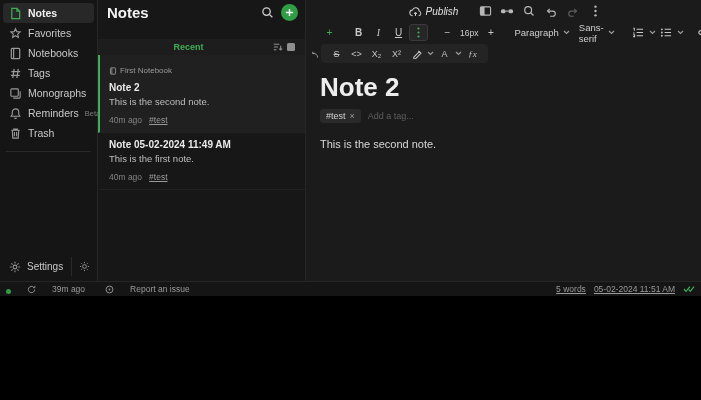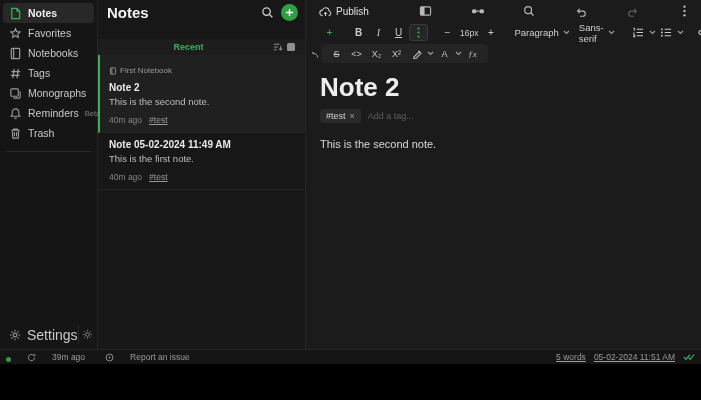--- a/index.html
+++ b/index.html
@@ -1,37 +1,37 @@
 <!DOCTYPE html>
 <html><head>
 <meta charset="utf-8">
 <style>
   * { margin:0; padding:0; box-sizing:border-box; }
   html,body { background:#000; }
   body { font-family:"Liberation Sans","DejaVu Sans",sans-serif; }
-  .app { width:701px; height:364px; background:#eab308; color:#e8e8e8;
+  .app { width:701px; height:296px; background:#eab308; color:#e8e8e8;
          display:flex; flex-direction:column; overflow:hidden; position:relative; }
   .main { flex:1; display:flex; min-height:0; }
 
   
   .sidebar { width:98px; background:#151515; border-right:1px solid #262626;
              display:flex; flex-direction:column; padding-top:3px; }
   .side-item { height:20px; display:flex; align-items:center; gap:6px;
                padding:0 6px; margin:0 3px; border-radius:4px; cursor:pointer; }
   .side-item .ic { width:13px; height:13px; flex:0 0 13px; color:#9a9a9a; display:flex; align-items:center; justify-content:center; }
   .side-item .lbl { font-size:10.5px; color:#c9c9c9; white-space:nowrap; }
   .side-item.active { background:#282828; }
   .side-item.active .ic { color:#3fae57; }
   .side-item.active .lbl { color:#f0f0f0; font-weight:bold; }
   .side-item .badge { margin-left:auto; font-size:7.5px; color:#7d7d7d; }
   .side-div { height:1px; background:#2a2a2a; margin:8px 6px; }
   .side-spacer { flex:1; }
   .settings-row { height:25px; display:flex; align-items:center; border-top:0; padding:0 0 0 9px; margin-bottom:2px; }
   .settings-left { display:flex; align-items:center; gap:6px; flex:1; cursor:pointer; }
-  .settings-left .lbl { font-size:14px; color:#c9c9c9; }
+  .settings-left .lbl { font-size:10px; color:#c9c9c9; }
   .theme-btn { width:26px; height:19px; display:flex; align-items:center; justify-content:center;
                border-left:1px solid #2a2a2a; color:#8f8f8f; cursor:pointer; }
 
   
   .listpanel { width:208px; background:#171717; border-right:1px solid #262626;
                display:flex; flex-direction:column; }
   .lp-header { height:25px; display:flex; align-items:center; padding:0 7px 0 9px; }
   .lp-title { font-size:15px; font-weight:bold; color:#f2f2f2; flex:1; }
   .lp-header .hicon { color:#cfcfcf; width:18px; height:18px; display:flex; align-items:center; justify-content:center; cursor:pointer; }
   .add-btn { width:17px; height:17px; border-radius:50%; background:#2f9e44; color:#fff;
@@ -44,21 +44,21 @@
   .nb-ref { display:flex; align-items:center; gap:3px; margin-bottom:3px; }
   .nb-ref .ic { color:#8f8f8f; }
   .nb-ref .nb-name { font-size:8px; color:#9a9a9a; }
   .note-title { font-size:10px; font-weight:bold; color:#eaeaea; margin-bottom:3px; }
   .note-excerpt { font-size:9.5px; color:#bdbdbd; margin-bottom:8px; }
   .note-footer { font-size:8.5px; color:#848484; display:flex; gap:7px; align-items:center; }
   .note-tag { color:#9a9a9a; text-decoration:underline; cursor:pointer; }
 
   
   .editor { flex:1; background:#1b1b1b; display:flex; flex-direction:column; min-width:0; }
-  .ed-topbar { height:22px; display:flex; align-items:center; justify-content:space-between; padding:0 6px; gap:2px; }
+  .ed-topbar { height:22px; display:flex; align-items:center; justify-content:center; padding:0 6px; gap:2px;font-style:italic; }
   .publish-btn { display:flex; align-items:center; gap:4px; font-size:10px; color:#e0e0e0;
                  padding:2px 7px; border-radius:4px; cursor:pointer; margin-right:8px; }
   .tb-icon { width:20px; height:18px; display:flex; align-items:center; justify-content:center;
              color:#b8b8b8; cursor:pointer; border-radius:3px; }
   .tb-icon.dim { color:#5f5f5f; }
 
   .fmt-row1 { height:21px; display:flex; align-items:center; padding:0 0 0 14px; gap:1px; }
   .fmt-btn { min-width:19px; height:17px; display:flex; align-items:center; justify-content:center;
              color:#c9c9c9; font-size:10px; cursor:pointer; border-radius:3px; padding:0 2px; gap:2px; }
   .fmt-btn.green { color:#3fae57; }

